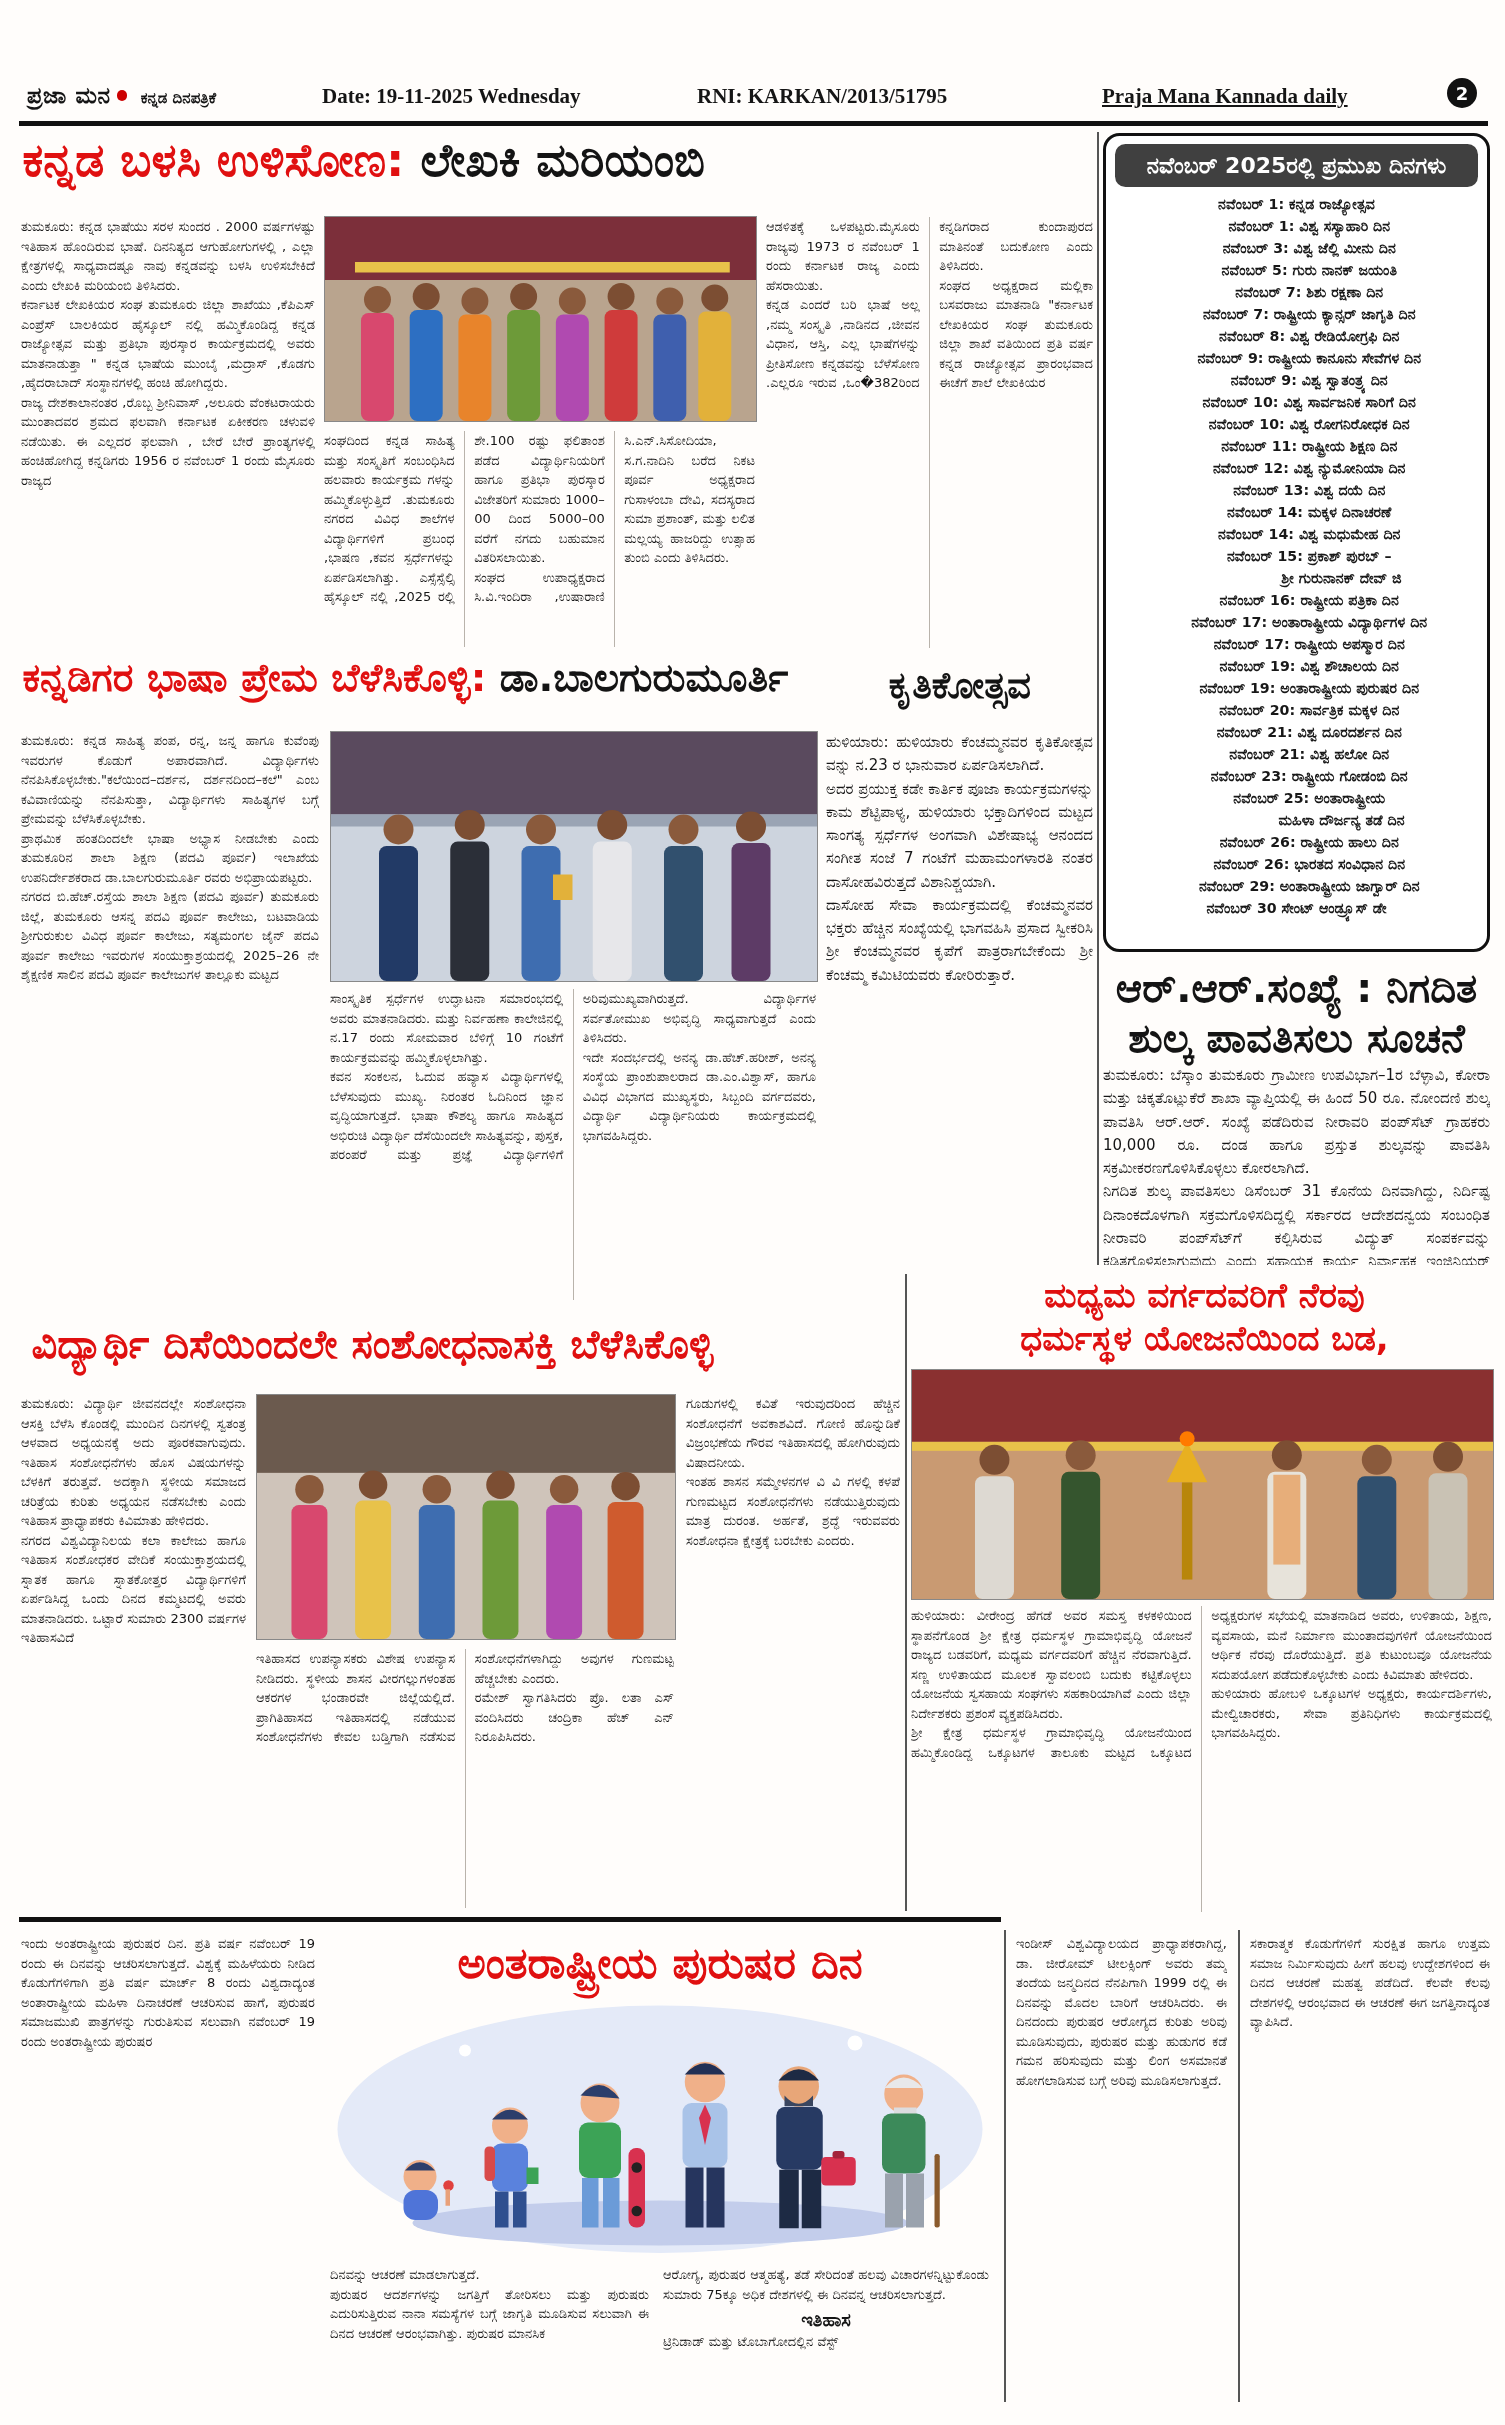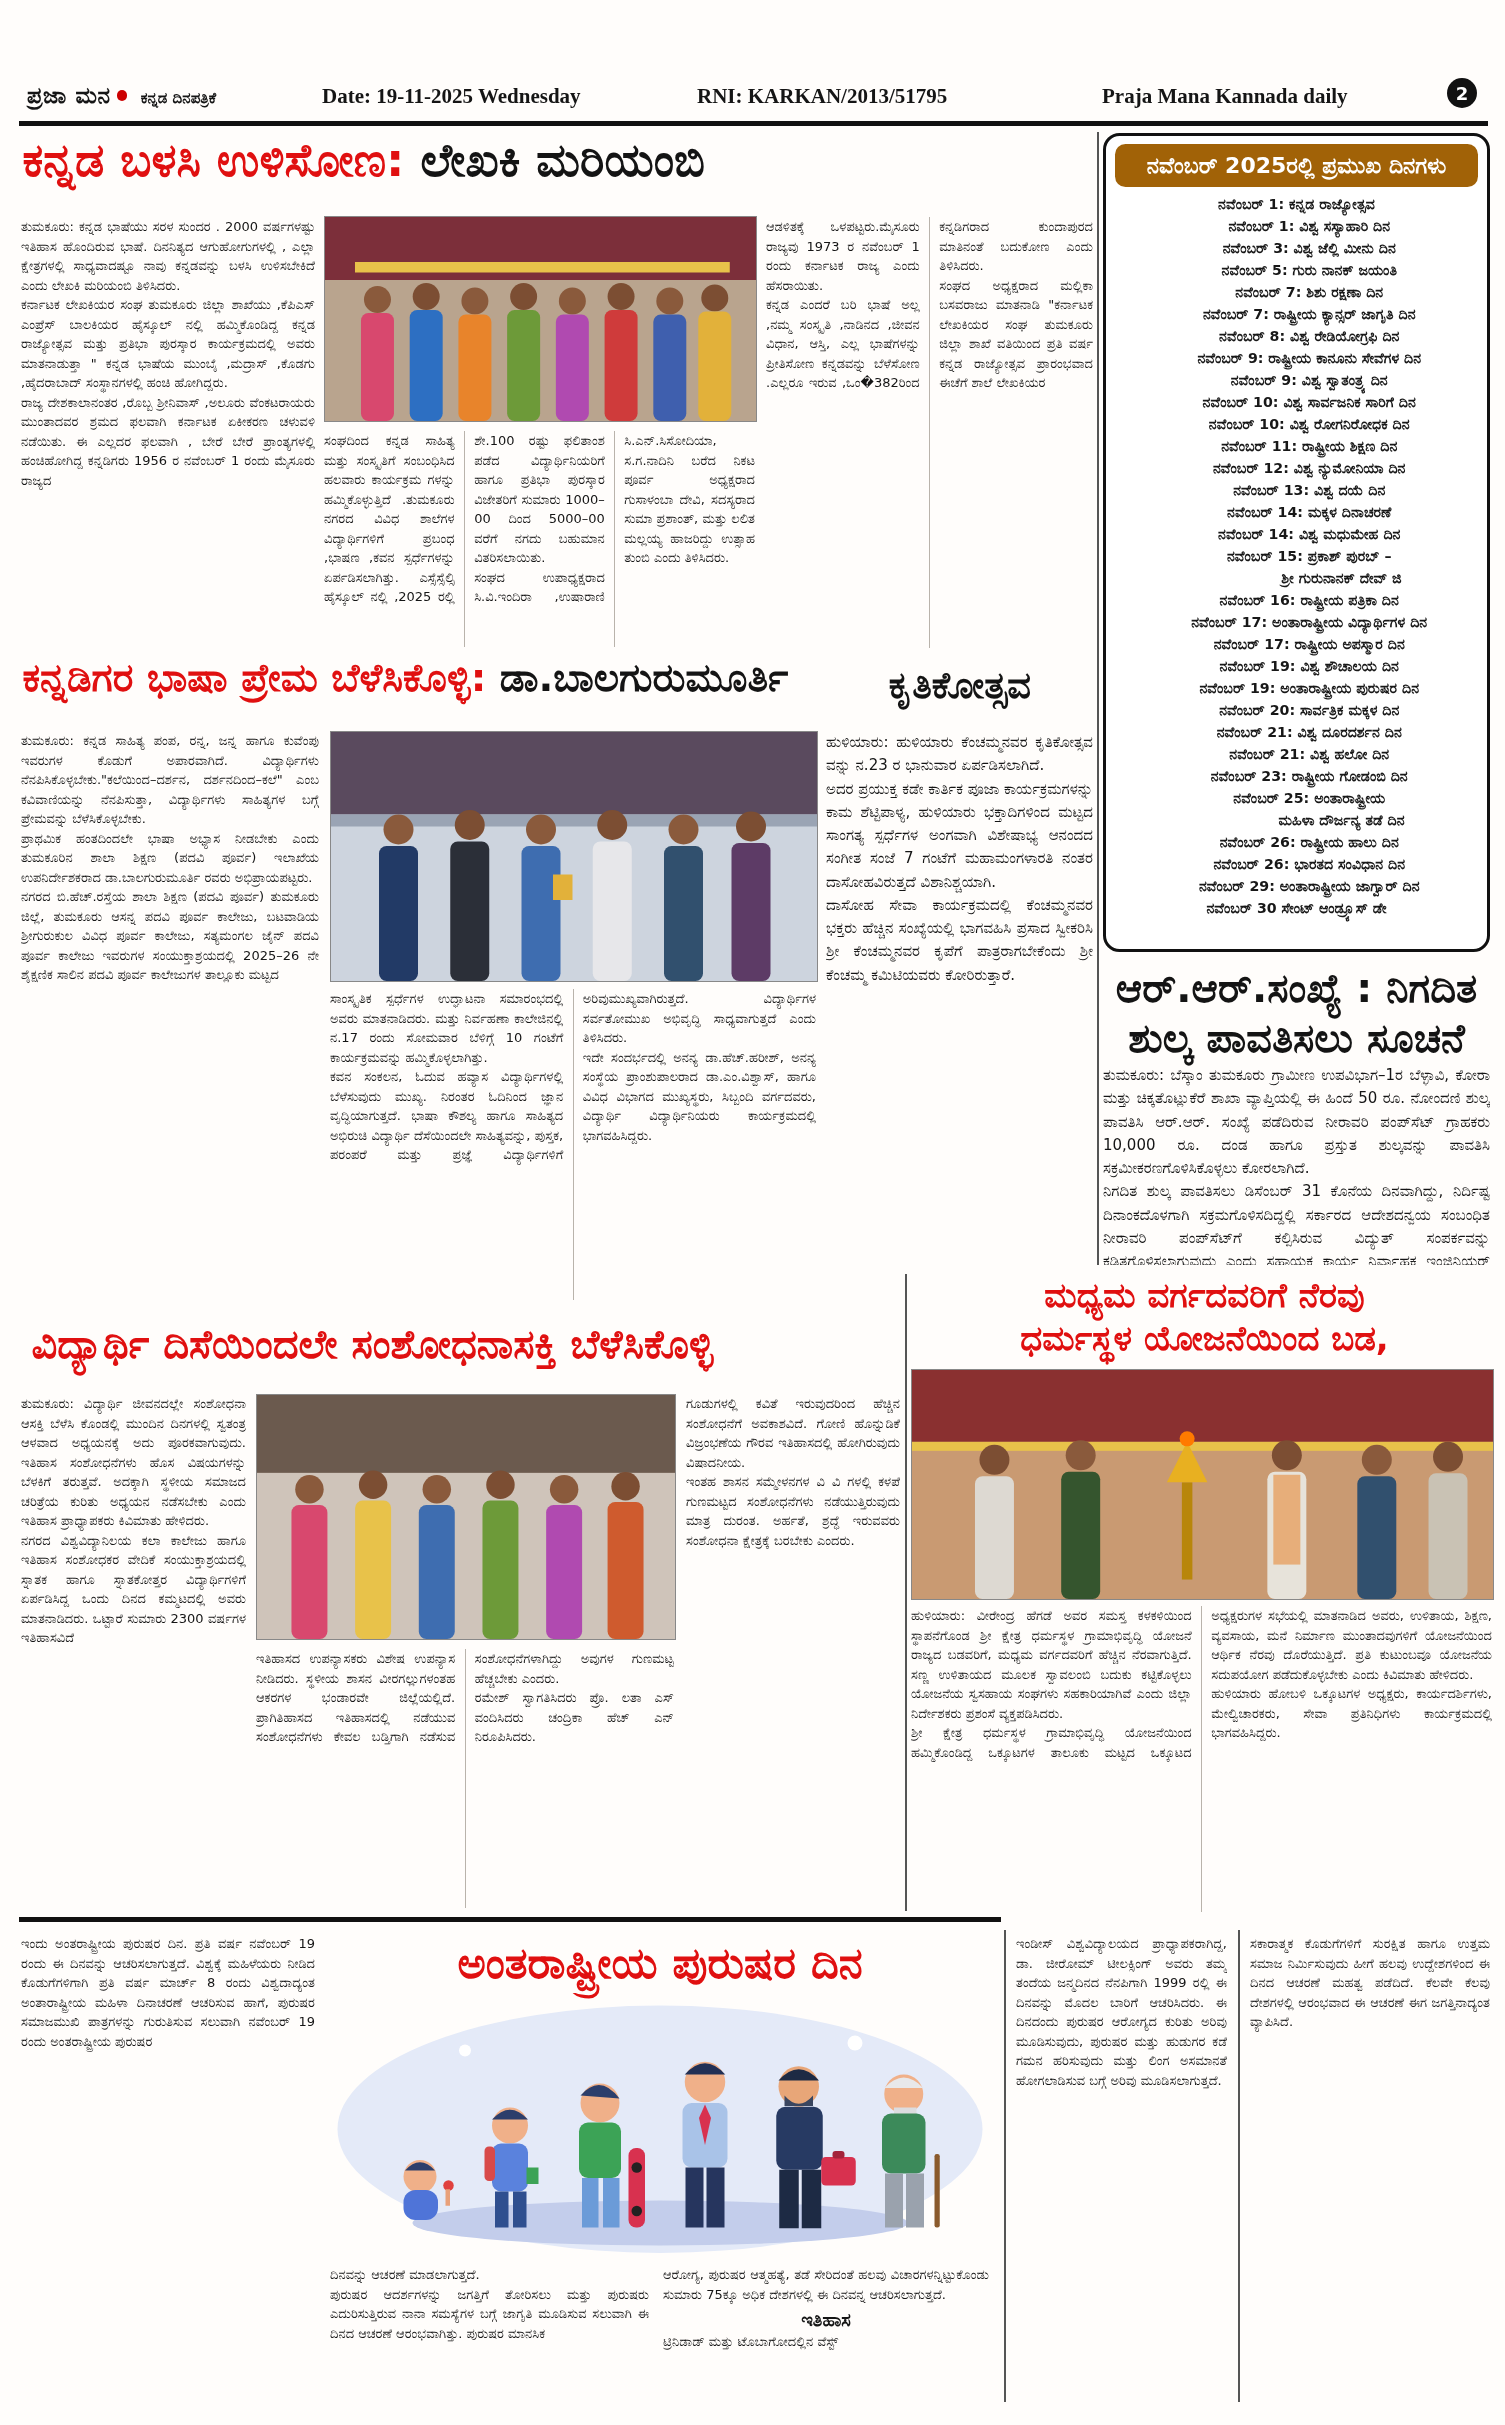--- a/index.html
+++ b/index.html
@@ -20,21 +20,21 @@
   .headline2{font-size:39px;font-weight:bold;line-height:1.05;white-space:nowrap;}
   .headline3{font-size:40px;font-weight:bold;color:#e01010;}
   .headline-c{font-weight:bold;text-align:center;line-height:1.25;}
   
   .col{font-size:13px;line-height:1.5;text-align:justify;white-space:pre-line;}
   .col2{column-count:2;column-gap:19.5px;column-rule:0.7px solid #b9b3ab;}
   .col3{column-count:3;column-gap:19.5px;column-rule:0.7px solid #b9b3ab;}
   .big{font-size:15px;line-height:1.55;}
   
   .sidebox{border:3px solid #111;border-radius:16.5px;background:#fff;padding:7.5px 9px;box-sizing:border-box;}
-  .sidebox-title{background:#a16207;color:#fff;border-radius:10.5px;text-align:center;
+  .sidebox-title{background:#404040;color:#fff;border-radius:10.5px;text-align:center;
                  font-weight:bold;font-size:22px;padding:9px 4.5px;margin-bottom:6px;}
   .day{font-weight:bold;font-size:14.2px;line-height:1.55;color:#181818;text-align:center;}
   .day.ind1{padding-left:25.5px;}
   .day.ind2{padding-left:90px;}
   
   .photo{background:#c9c2b8;overflow:hidden;border:0.7px solid #888;}
   .photo svg{display:block;width:100%;height:100%;}
   .vrule{background:#555;width:1.5px;}
   .history-head{font-weight:bold;font-size:18px;text-align:center;margin:4.5px 0 1.5px 0;}
 </style>
@@ -43,21 +43,21 @@
 
 <div id="page">
 
   <div class="abs" style="left:27px;top:82px;display:flex;align-items:baseline;">
     <span class="mast-brand">ಪ್ರಜಾ ಮನ</span>
     <span style="width:10.5px;height:10.5px;background:#c00;border-radius:50%;margin:0 6px;align-self:center;"></span>
     <span class="mast-sub">ಕನ್ನಡ ದಿನಪತ್ರಿಕೆ</span>
   </div>
   <div class="abs mast-mid" style="left:322px;top:84px;">Date: 19-11-2025 Wednesday</div>
   <div class="abs mast-mid" style="left:697px;top:84px;">RNI: KARKAN/2013/51795</div>
-  <div class="abs mast-mid" style="left:1102px;top:84px;">Praja Mana Kannada daily</div>
+  <div class="abs mast-mid" style="left:1102px;top:84px;text-decoration:underline;">Praja Mana Kannada daily</div>
   <div class="abs page-badge" style="left:1447px;top:78px;">2</div>
   <div class="abs rule" style="left:19px;top:121px;width:1469px;height:4.5px;"></div>
 
   <div class="abs headline1" style="left:22.5px;top:136px;">
     <span class="h-red">ಕನ್ನಡ ಬಳಸಿ ಉಳಿಸೋಣ: </span><span class="h-blk">ಲೇಖಕಿ ಮರಿಯಂಬಿ</span>
   </div>
 
   <div class="abs col" style="left:21px;top:217px;width:294px;height:431px;overflow:hidden;">ತುಮಕೂರು: ಕನ್ನಡ ಭಾಷೆಯು ಸರಳ ಸುಂದರ . 2000 ವರ್ಷಗಳಷ್ಟು ಇತಿಹಾಸ ಹೊಂದಿರುವ ಭಾಷೆ. ದಿನನಿತ್ಯದ ಆಗುಹೋಗುಗಳಲ್ಲಿ , ಎಲ್ಲಾ ಕ್ಷೇತ್ರಗಳಲ್ಲಿ ಸಾಧ್ಯವಾದಷ್ಟೂ ನಾವು ಕನ್ನಡವನ್ನು ಬಳಸಿ ಉಳಿಸಬೇಕಿದೆ ಎಂದು ಲೇಖಕಿ ಮರಿಯಂಬಿ ತಿಳಿಸಿದರು.
 ಕರ್ನಾಟಕ ಲೇಖಕಿಯರ ಸಂಘ ತುಮಕೂರು ಜಿಲ್ಲಾ ಶಾಖೆಯು ,ಕೆಪಿಎಸ್ ಎಂಪ್ರೆಸ್ ಬಾಲಕಿಯರ ಹೈಸ್ಕೂಲ್ ನಲ್ಲಿ ಹಮ್ಮಿಕೊಂಡಿದ್ದ ಕನ್ನಡ ರಾಜ್ಯೋತ್ಸವ ಮತ್ತು ಪ್ರತಿಭಾ ಪುರಸ್ಕಾರ ಕಾರ್ಯಕ್ರಮದಲ್ಲಿ ಅವರು ಮಾತನಾಡುತ್ತಾ " ಕನ್ನಡ ಭಾಷೆಯ ಮುಂಬೈ ,ಮದ್ರಾಸ್ ,ಕೊಡಗು ,ಹೈದರಾಬಾದ್ ಸಂಸ್ಥಾನಗಳಲ್ಲಿ ಹಂಚಿ ಹೋಗಿದ್ದರು.
 ರಾಜ್ಯ ದೇಶಕಾಲಾನಂತರ ,ರೊಬ್ಬ ಶ್ರೀನಿವಾಸ್ ,ಅಲೂರು ವೆಂಕಟರಾಯರು ಮುಂತಾದವರ ಶ್ರಮದ ಫಲವಾಗಿ ಕರ್ನಾಟಕ ಏಕೀಕರಣ ಚಳುವಳಿ ನಡೆಯಿತು. ಈ ಎಲ್ಲದರ ಫಲವಾಗಿ , ಬೇರೆ ಬೇರೆ ಪ್ರಾಂತ್ಯಗಳಲ್ಲಿ ಹಂಚಿಹೋಗಿದ್ದ ಕನ್ನಡಿಗರು 1956 ರ ನವೆಂಬರ್ 1 ರಂದು ಮೈಸೂರು ರಾಜ್ಯದ</div>

